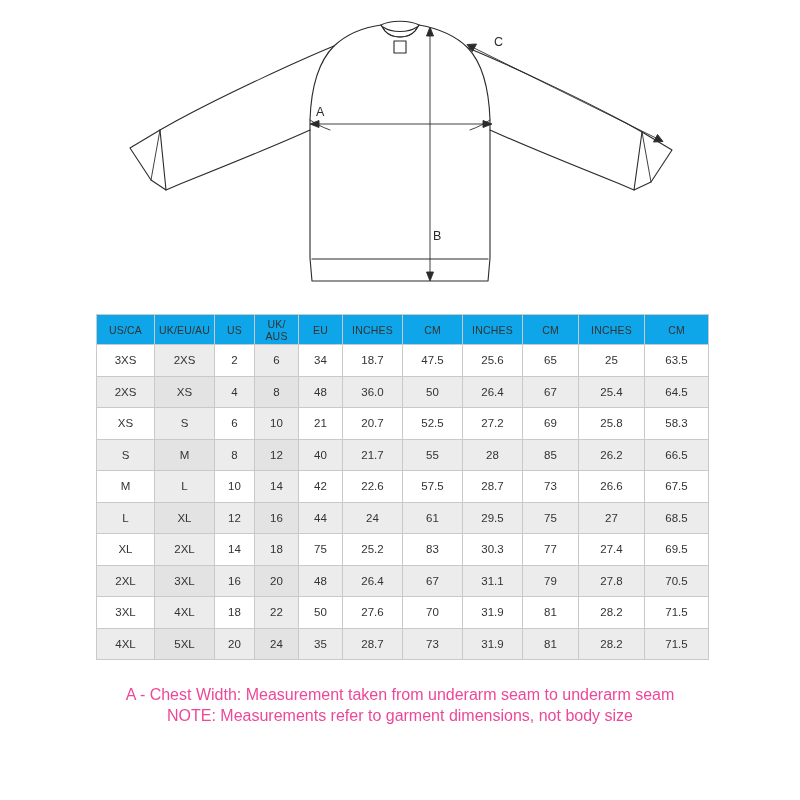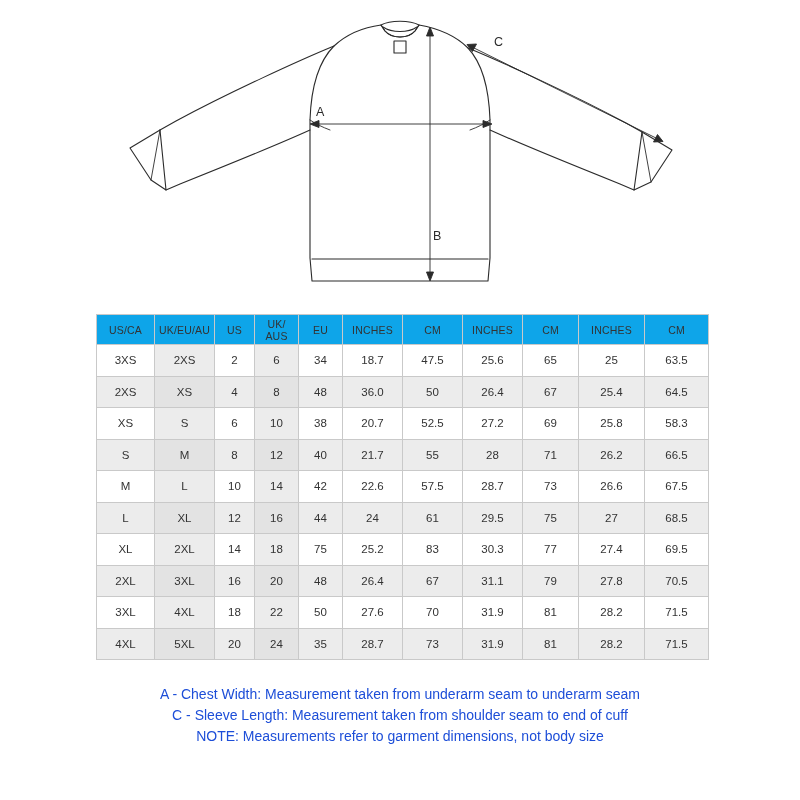--- a/index.html
+++ b/index.html
@@ -81,22 +81,22 @@
 
   
   .notes {
     position: absolute;
     top: 684px;
     left: 0;
     width: 800px;
     text-align: center;
   }
   .notes div {
-    font-size: 14px;
-    color: #1d4ed8;
+    font-size: 16px;
+    color: #ec4899;
     line-height: 21px;
   }
 </style>
 </head>
 <body>
 
 <div class="page">
 
   <div class="illustration">
     <svg width="800" height="310" viewBox="0 0 800 310" xmlns="http://www.w3.org/2000/svg">
@@ -216,38 +216,38 @@
             <td>26.4</td>
             <td>67</td>
             <td>25.4</td>
             <td>64.5</td>
           </tr>
           <tr class="data">
             <td>XS</td>
             <td class="shade-col">S</td>
             <td>6</td>
             <td class="shade-col">10</td>
-            <td>38</td>
+            <td>21</td>
             <td>20.7</td>
             <td>52.5</td>
             <td>27.2</td>
             <td>69</td>
             <td>25.8</td>
             <td>58.3</td>
           </tr>
           <tr class="data alt">
             <td>S</td>
             <td class="shade-col">M</td>
             <td>8</td>
             <td class="shade-col">12</td>
             <td>40</td>
             <td>21.7</td>
             <td>55</td>
             <td>28</td>
-            <td>71</td>
+            <td>85</td>
             <td>26.2</td>
             <td>66.5</td>
           </tr>
           <tr class="data">
             <td>M</td>
             <td class="shade-col">L</td>
             <td>10</td>
             <td class="shade-col">14</td>
             <td>42</td>
             <td>22.6</td>
@@ -321,17 +321,16 @@
             <td>81</td>
             <td>28.2</td>
             <td>71.5</td>
           </tr>
         </tbody>
     </table>
   </div>
 
   <div class="notes">
     <div>A - Chest Width: Measurement taken from underarm seam to underarm seam</div>
-    <div>C - Sleeve Length: Measurement taken from shoulder seam to end of cuff</div>
     <div>NOTE: Measurements refer to garment dimensions, not body size</div>
   </div>
 
 </div>
 
 </body></html>

